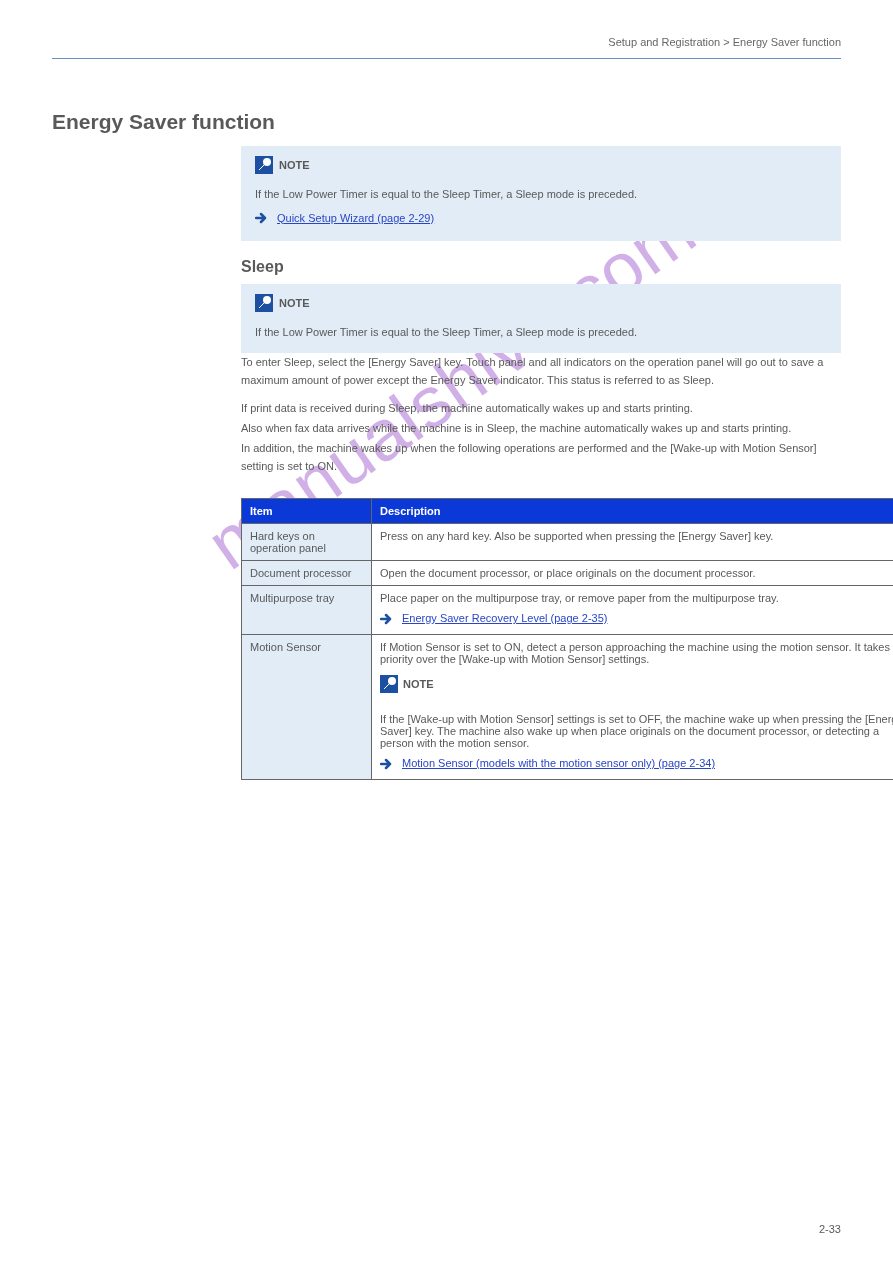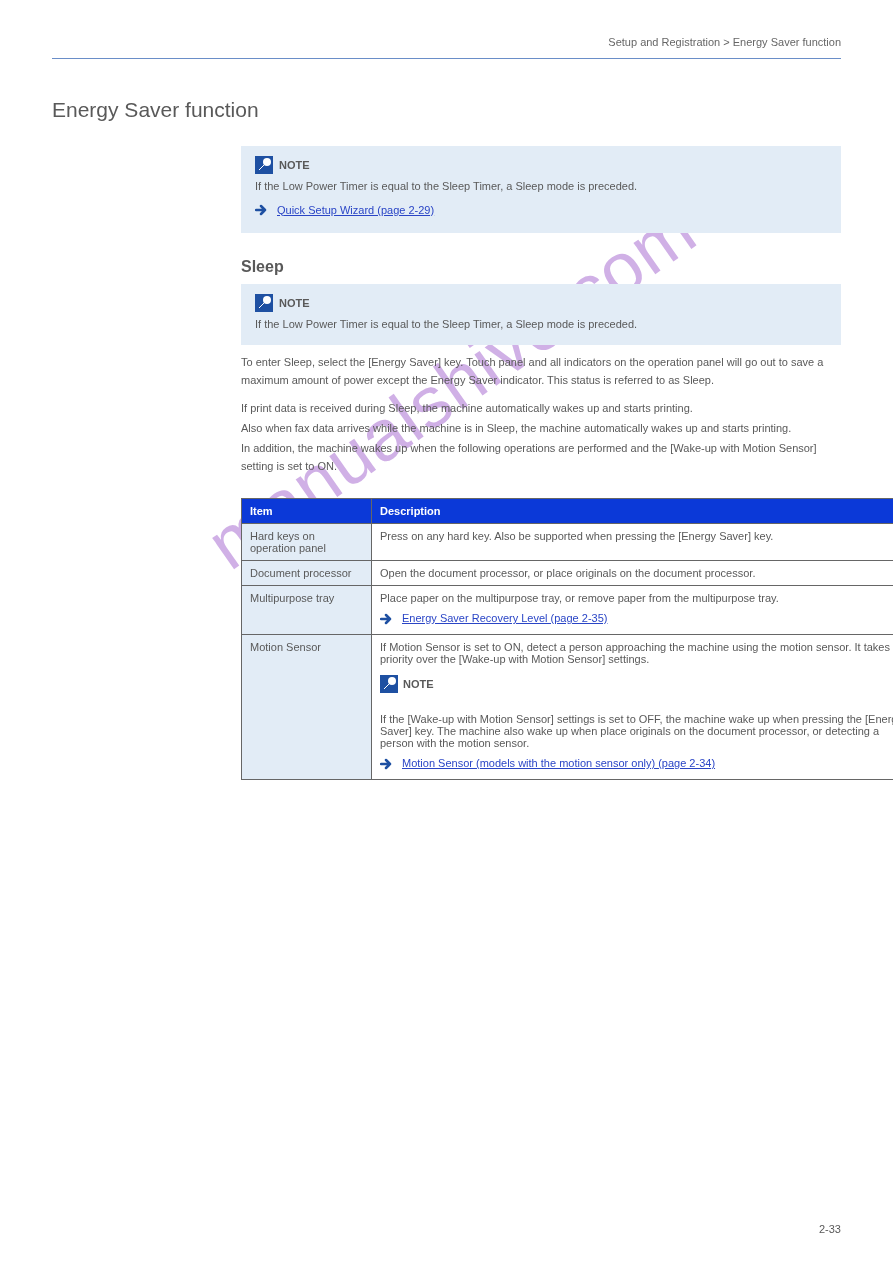--- a/index.html
+++ b/index.html
@@ -1,25 +1,25 @@
 <!DOCTYPE html>
 <html><head>
 <meta charset="utf-8">
 <style>
   * { box-sizing: border-box; margin: 0; padding: 0; }
   html, body { width: 893px; height: 1263px; background: #fff; font-family: Arial, Helvetica, sans-serif; color: #434343; }
   .page { position: relative; width: 893px; height: 1263px; }
   .topline { position: absolute; left: 52px; top: 58px; width: 789px; height: 1px; background: #6a8ec8; }
   .topright { position: absolute; right: 52px; top: 36px; font-size: 11px; color: #666; }
-  .heading { position: absolute; left: 52px; top: 98px; font-size: 21px; font-weight: normal; color: #595959; }
+  .heading { position: absolute; left: 52px; top: 110px; font-size: 21px; font-weight: bold; color: #595959; }
 
   .notebox { position: absolute; left: 241px; background: #e2ecf6; padding: 10px 14px 12px 14px; width: 600px; font-size: 11px; line-height: 1.5; color: #595959; }
   .notebox .icon { display:inline-block; width:18px; height:18px; vertical-align:middle; margin-right:6px; }
   .notebox .notelbl { font-weight: bold; font-size: 11px; vertical-align: middle; }
-  .notebox .body { margin-top: 4px; }
+  .notebox .body { margin-top: 12px; }
   .reflink { display:inline-flex; align-items:center; margin-top:7px; }
   .reflink .arrow-icon { width:14px; height:14px; margin-right:8px; }
   .reflink a, .reflink span.link { color:#2a45c6; text-decoration: underline; font-size: 11px; }
 
   .section-h { position: absolute; left: 241px; font-size: 16px; font-weight: bold; color: #595959; }
   .section-p { position: absolute; left: 241px; width: 600px; font-size: 11px; line-height: 1.6; color: #595959; }
 
   .tbl { position: absolute; left: 241px; width: 672px; border-collapse: collapse; font-size: 11px; color: #595959; }
   .tbl th { background:#0b39d8; color:#fff; font-weight:bold; text-align:left; border:1px solid #666; padding:6px 8px; }
   .tbl th:last-child { border-left:1px solid #fff; }

